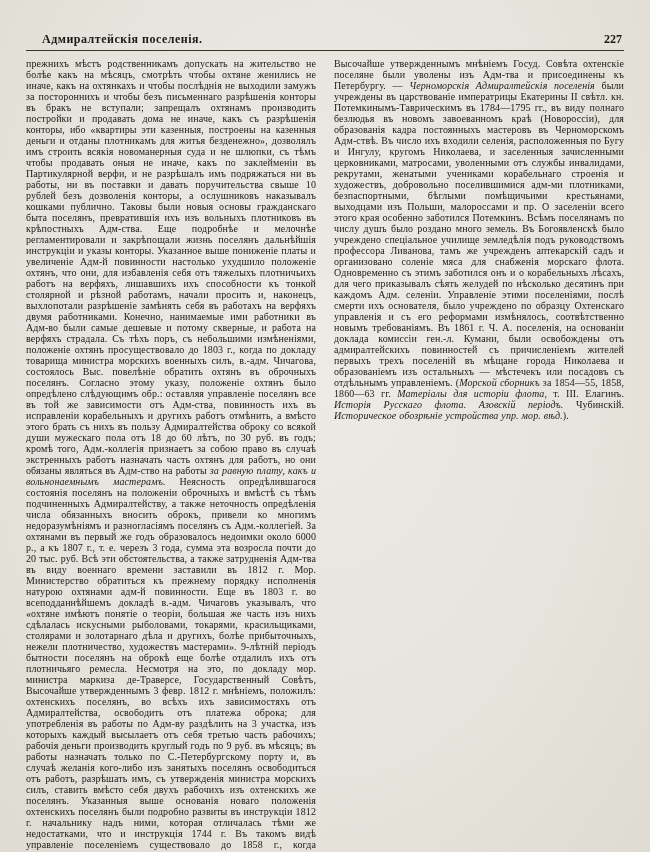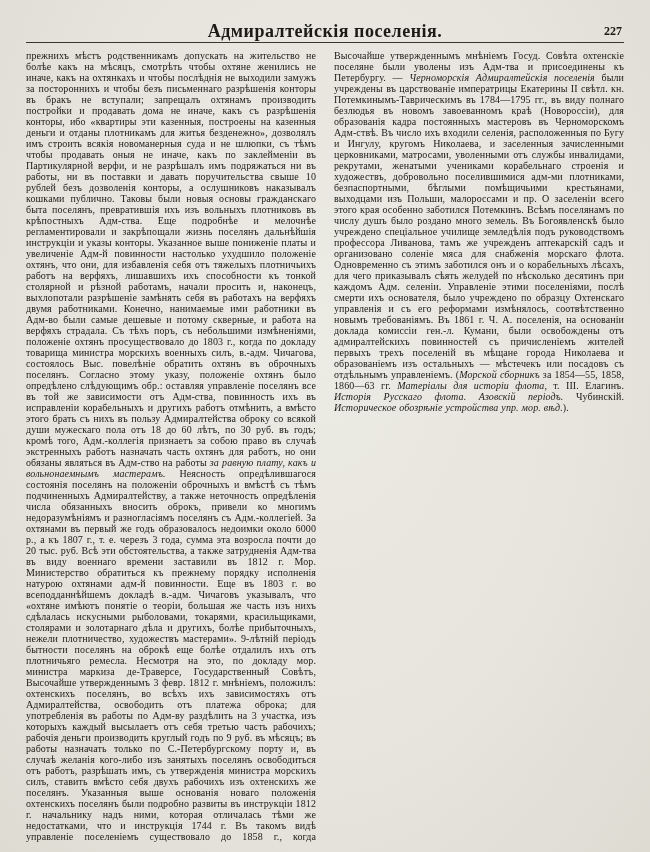--- a/index.html
+++ b/index.html
@@ -18,25 +18,24 @@
     background-image: radial-gradient(ellipse at 50% 40%, #ecebe4 0%, #e6e4dc 60%, #dddbd2 100%);
     color: #1c1a15;
     font-family: "Liberation Serif", "DejaVu Serif", serif;
     overflow: hidden;
   }
   .page-header {
     position: relative;
     height: 15px;
   }
   .running-title {
-    margin: 8px;
-    font-size: 18px;
+    margin: 16px;
+    font-size: 12px;
     line-height: 15px;
     font-weight: bold;
-    text-align: center;
     letter-spacing: 0.5px;
   }
   .page-number {
     position: absolute;
     right: 2px;
     top: 0;
     font-size: 12px;
     line-height: 15px;
     font-weight: bold;
   }

